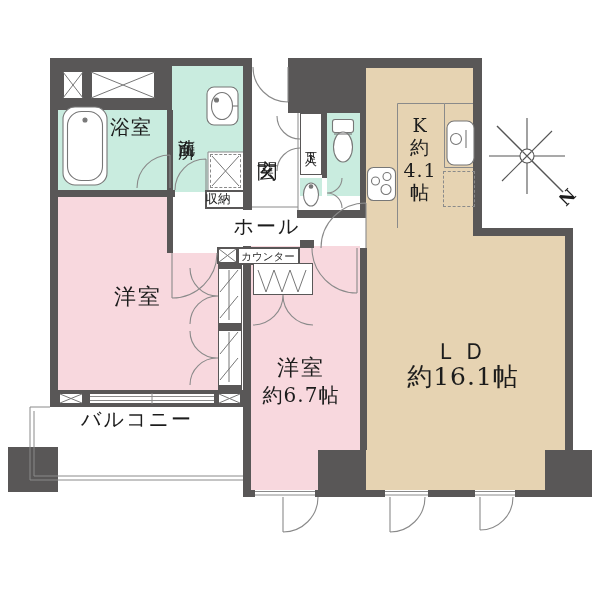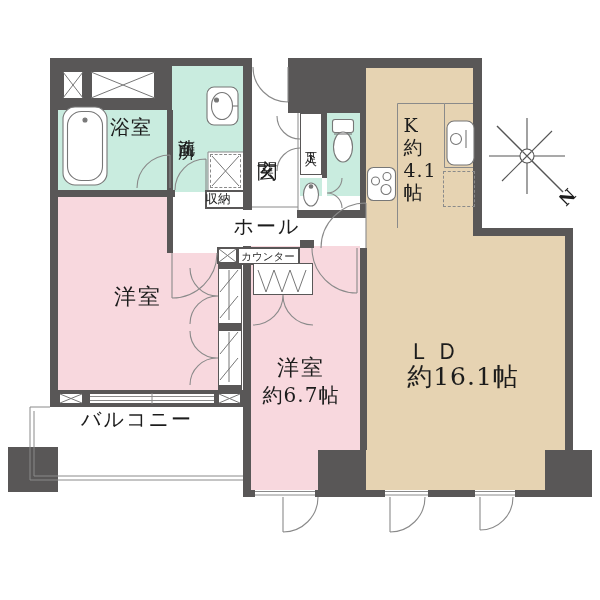--- a/index.html
+++ b/index.html
@@ -8,21 +8,21 @@
   .fill,.wall,.wbox,.dash{position:absolute;box-sizing:border-box;}
   .wall{background:#595757;}
   .mint{background:#c9ecdf;}
   .pink{background:#f8d8de;}
   .beige{background:#e6d3b2;}
   .white{background:#ffffff;}
   .wbox{background:#ffffff;border:2px solid #595757;}
   .wbox.thin{border-width:1.5px;}
   .dash{background:#ffffff;border:1.2px dashed #8a8a8a;}
   .overlay{position:absolute;left:0;top:0;}
-  .lbl{position:absolute;transform:translate(-50%,-50%);color:#1c1c1c;
+  .lbl{position:absolute;transform:translate(-50%,-50%);color:#1c1c1c;text-align:center;
        white-space:pre-line;line-height:1.18;letter-spacing:1px;}
   .vert{writing-mode:vertical-rl;text-orientation:upright;letter-spacing:2px;}
 </style>
 </head>
 <body>
 
 <div class="stage">
 
   <div class="fill mint" style="left:58px;top:106px;width:110px;height:86px"></div>
   <div class="fill mint" style="left:172px;top:66px;width:71px;height:86px"></div>
@@ -178,17 +178,17 @@
   <div class="lbl" style="left:218px;top:199px;font-size:12.5px;letter-spacing:0">収納</div>
   <div class="lbl" style="left:267px;top:227px;font-size:20px;letter-spacing:2px">ホール</div>
   <div class="lbl" style="left:268px;top:256px;font-size:10.5px;letter-spacing:0">カウンター</div>
   <div class="lbl" style="left:420px;top:159px;font-size:19px">K
 約
 4.1
 帖</div>
   <div class="lbl" style="left:138px;top:297px;font-size:22px;letter-spacing:2px">洋室</div>
   <div class="lbl" style="left:301px;top:368px;font-size:22px;letter-spacing:2px">洋室</div>
   <div class="lbl" style="left:301px;top:396px;font-size:20px">約6.7帖</div>
-  <div class="lbl" style="left:436px;top:352px;font-size:23px;letter-spacing:5px">ＬＤ</div>
+  <div class="lbl" style="left:463px;top:352px;font-size:23px;letter-spacing:5px">ＬＤ</div>
   <div class="lbl" style="left:463px;top:377px;font-size:25px">約16.1帖</div>
   <div class="lbl" style="left:137px;top:420px;font-size:20px;letter-spacing:2px">バルコニー</div>
 
 </div>
 
 </body></html>

